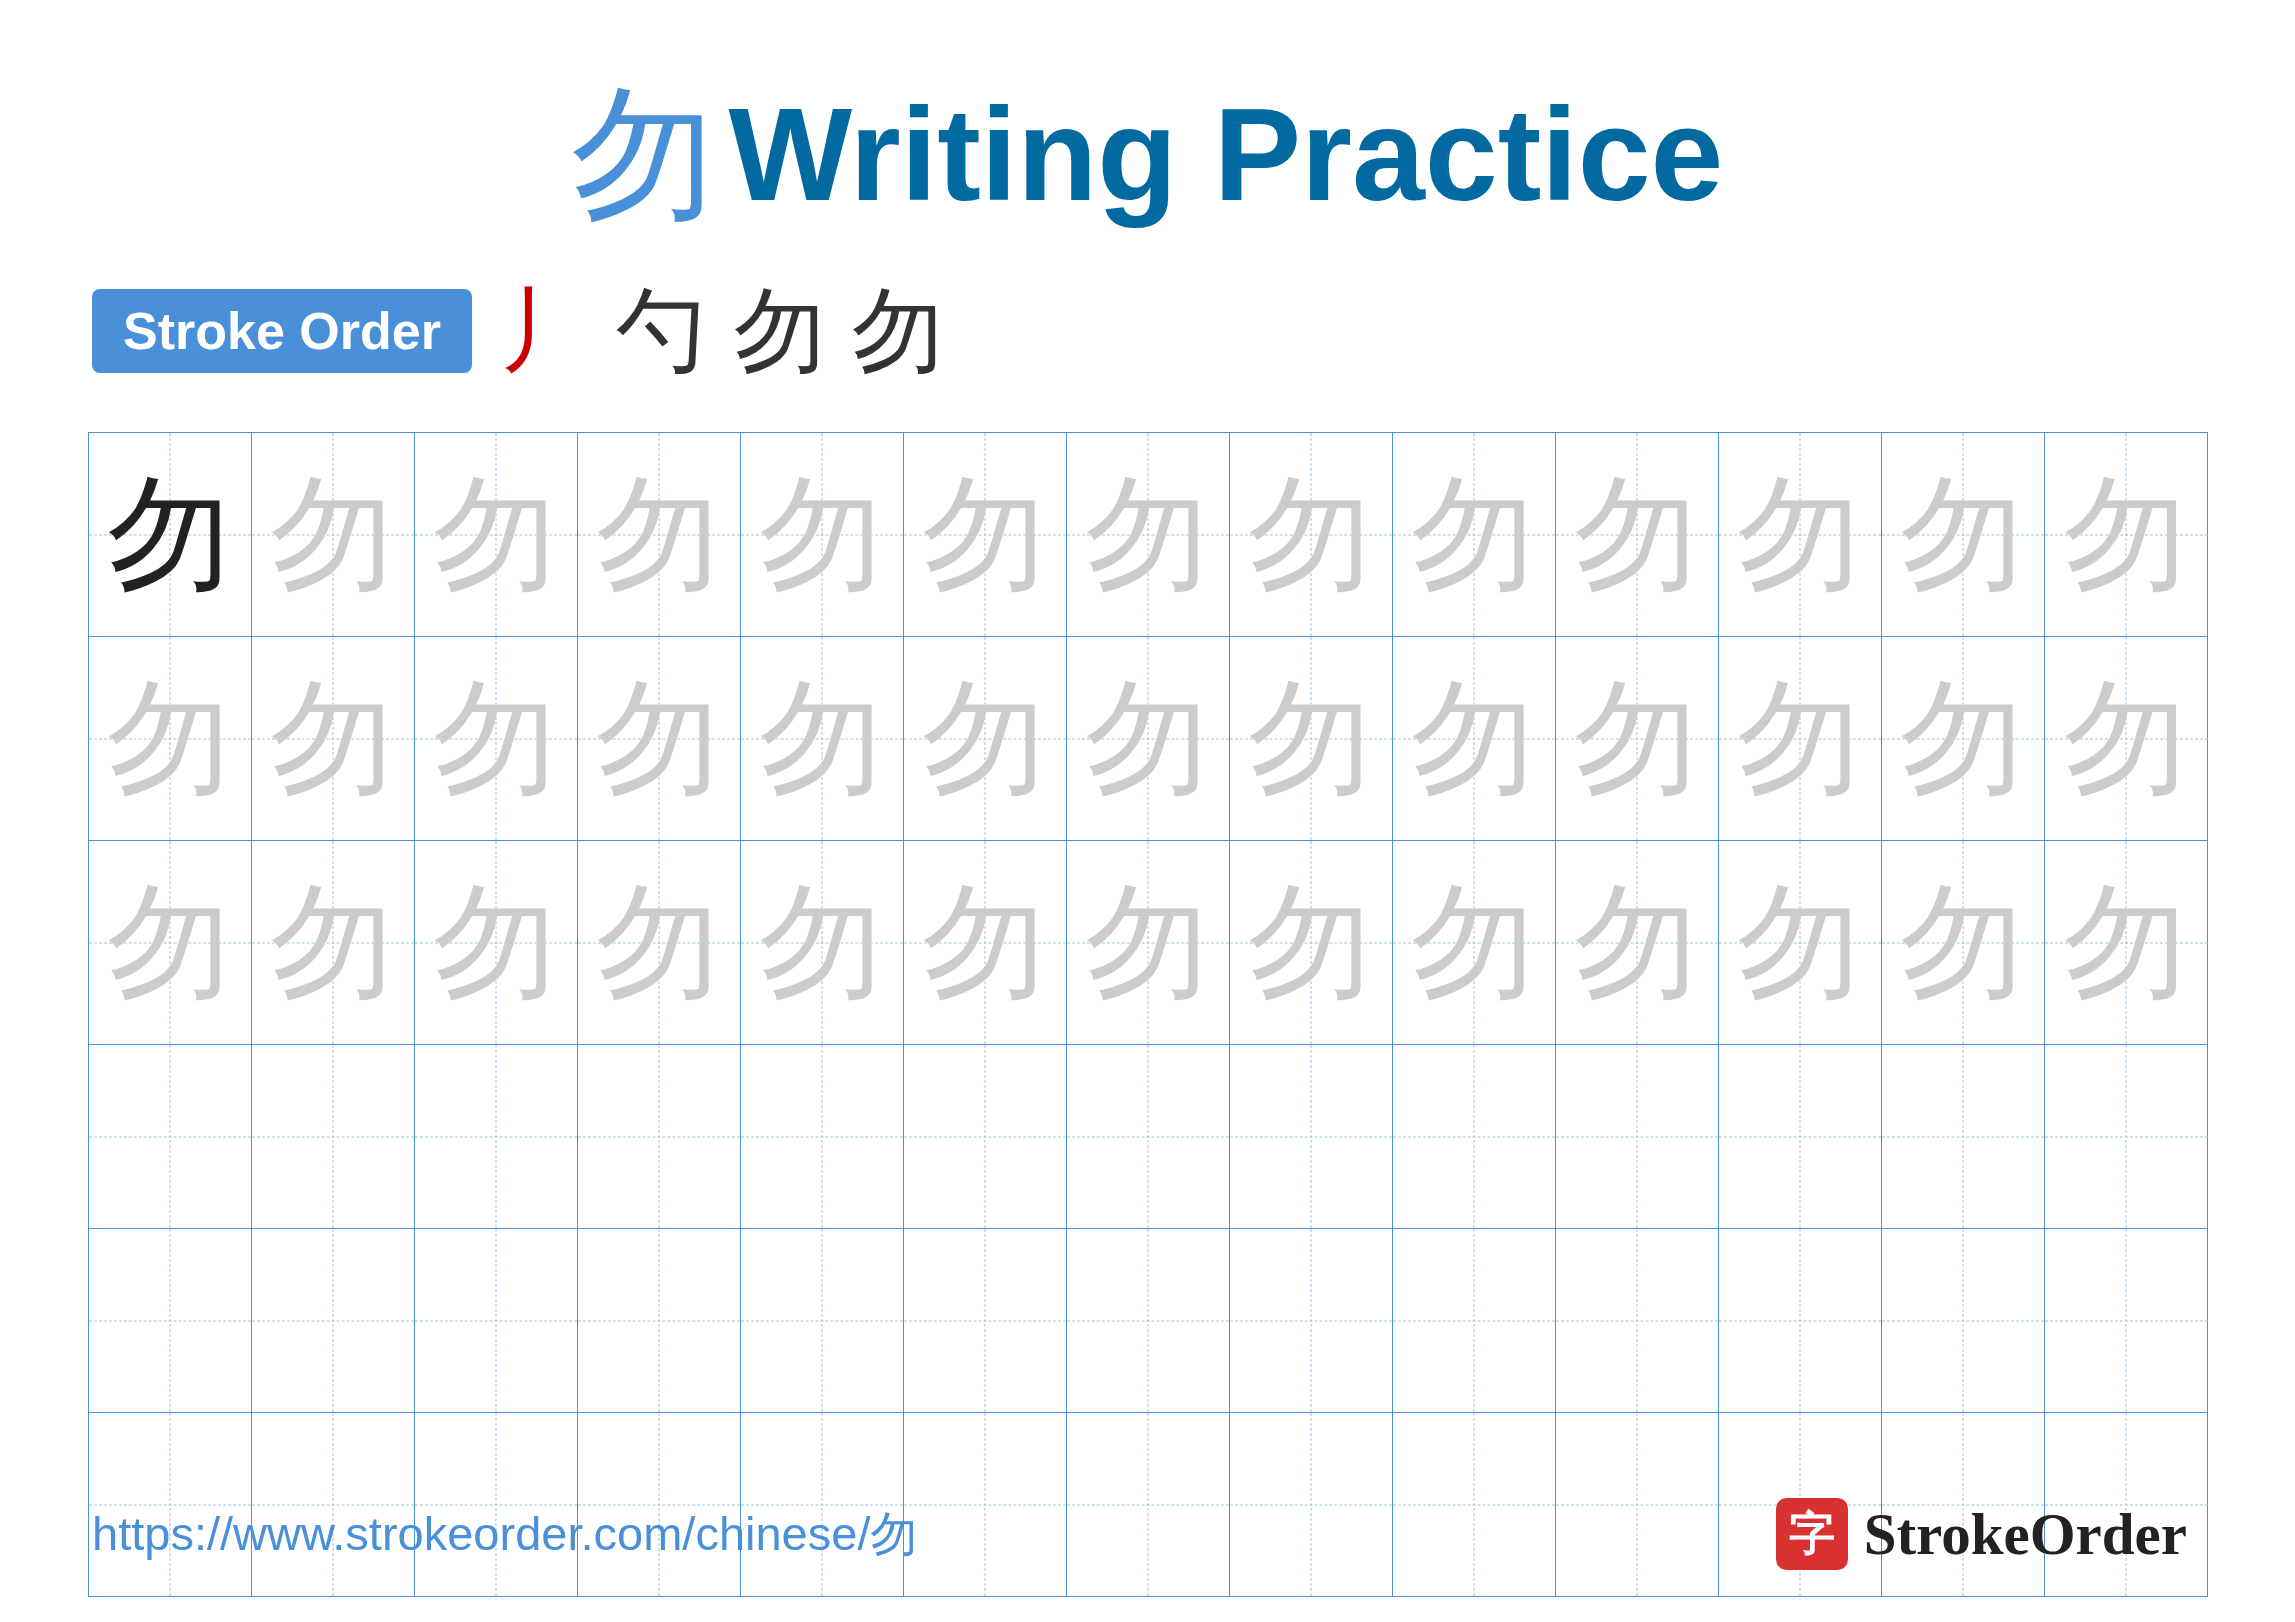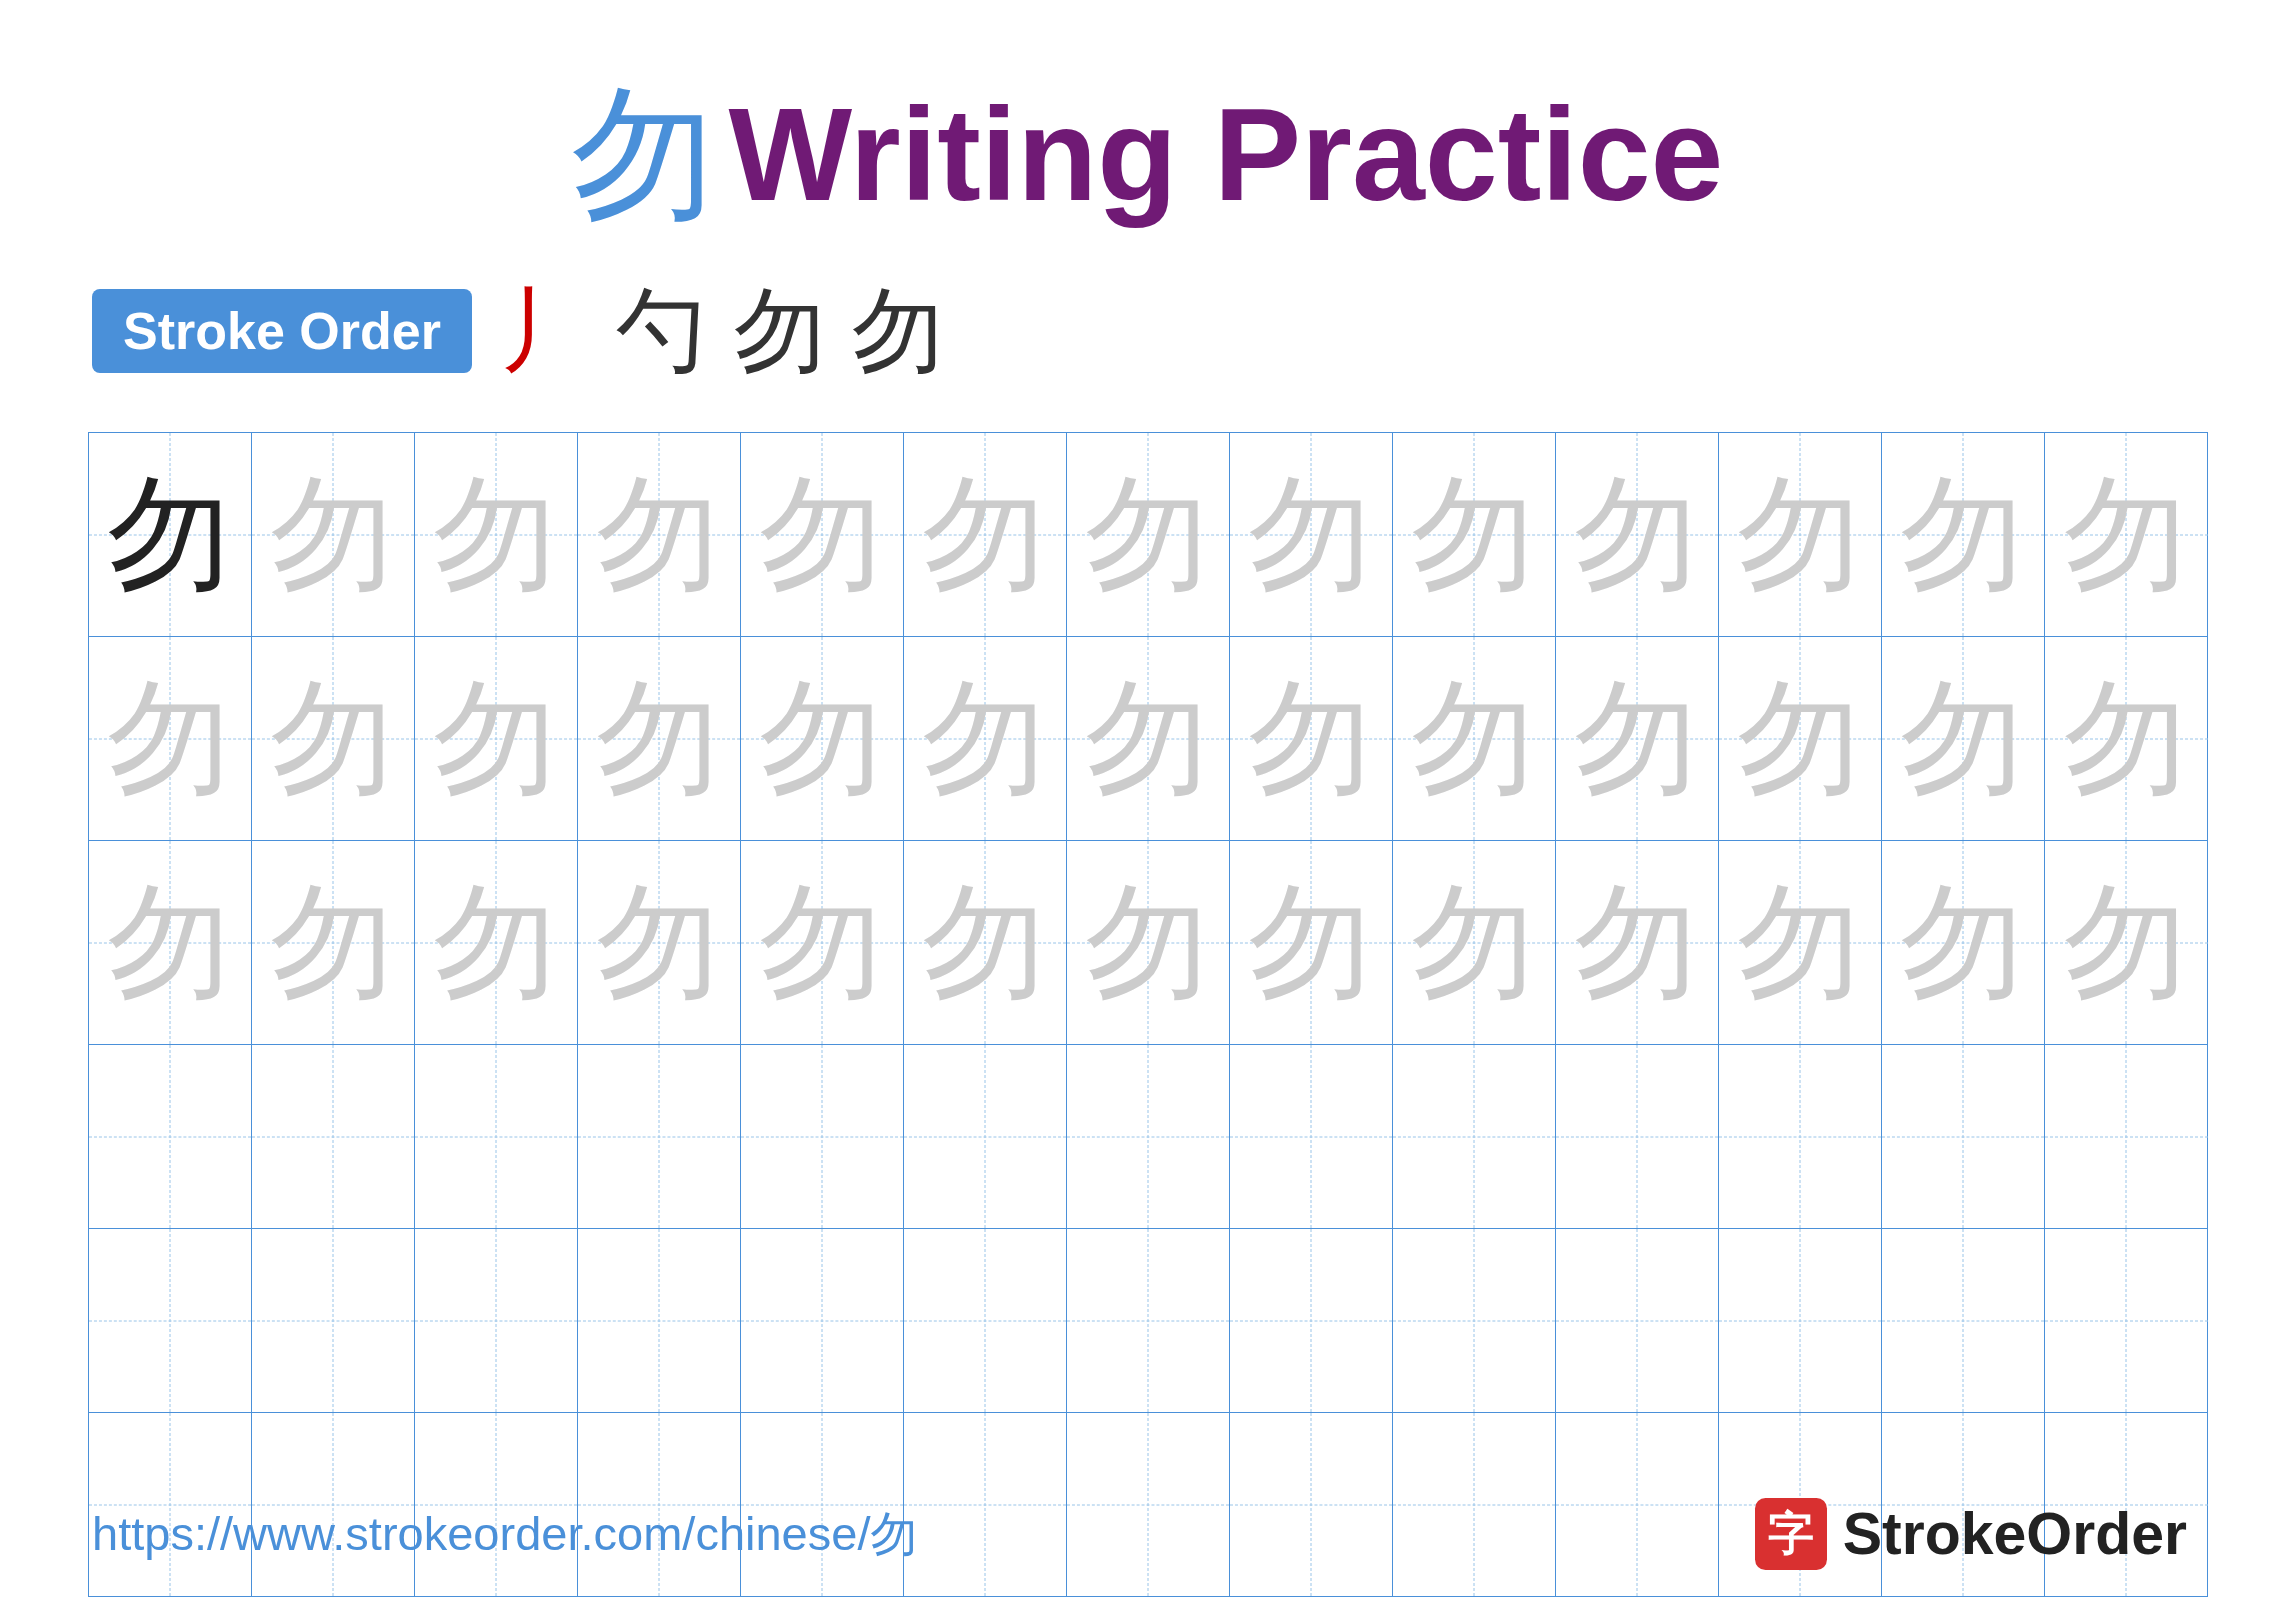--- a/index.html
+++ b/index.html
@@ -30,21 +30,21 @@
       gap: 13px;
     }
     .title-char {
       font-size: 144px;
       color: #4a90d9;
       font-family: serif;
       line-height: 1;
     }
     .title-text {
       font-size: 131px;
-      color: #701a75;
+      color: #0369a1;
       font-weight: bold;
       font-family: Arial, sans-serif;
     }
 
     
     .stroke-order-row {
       margin-top: 39px;
       display: flex;
       align-items: center;
       gap: 26px;
@@ -174,20 +174,21 @@
     .brand-icon-inner {
       color: #fff;
       font-size: 46px;
       font-family: serif;
       font-weight: bold;
     }
     .brand-text {
       font-size: 59px;
       font-weight: bold;
       color: #222;
+      font-family: Liberation Serif, serif;
     }
   </style>
 </head>
 <body>
 
 <div class="page">
 
   <div class="title-area">
     <span class="title-char">勿</span>
     <span class="title-text">Writing Practice</span>

